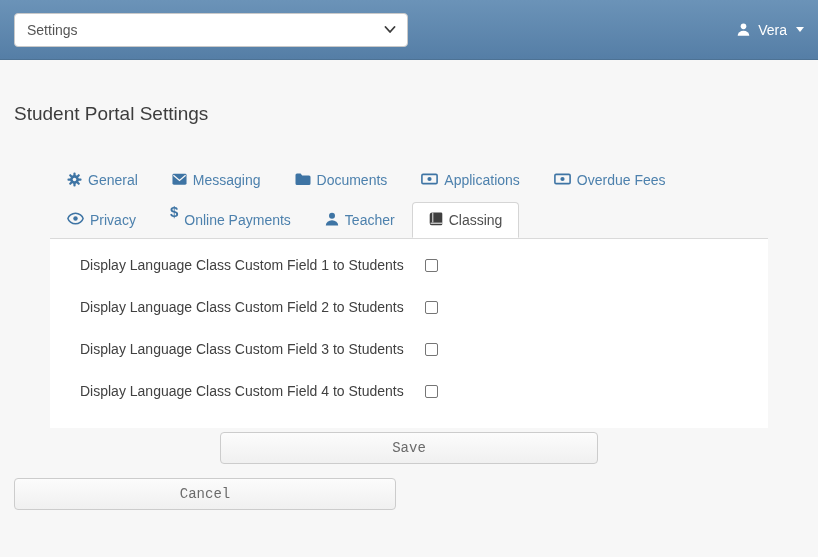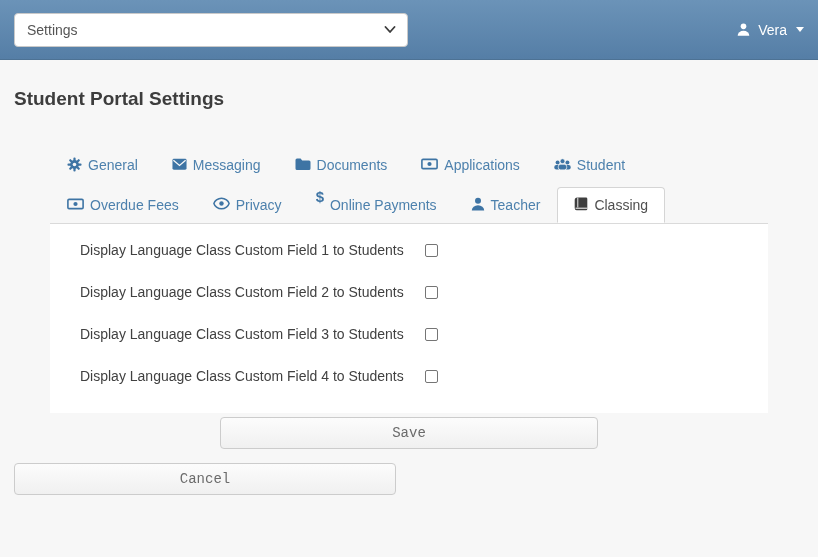--- a/index.html
+++ b/index.html
@@ -44,23 +44,23 @@
   }
   .caret-down {
     width: 0; height: 0; margin-left: 2px;
     border-left: 4px solid transparent;
     border-right: 4px solid transparent;
     border-top: 5px solid #fff;
   }
   
   .page-title {
     font-size: 19px;
-    font-weight: 700;
+    font-weight: 400;
     color: #3d3d3d;
-    margin: 28px 14px 0;
+    margin: 43px 14px 0;
   }
   
   .main { width: 718px; margin: 33px auto 0; }
   ul.nav-tabs {
     list-style: none;
     display: flex;
     flex-wrap: wrap;
     border-bottom: 1px solid #dadada;
   }
   ul.nav-tabs li { display: block; }
@@ -205,37 +205,20 @@
       <span class="tab-icon">
         <svg width="17" height="14" viewBox="0 0 17 14">
               <rect x="0.9" y="2.4" width="15.2" height="9.2" rx="1.2" fill="none" stroke="#3e74a4" stroke-width="1.6"></rect>
               <circle cx="8.5" cy="7" r="2.1" fill="#3e74a4"></circle>
             </svg>
       </span>
           <span>Applications</span>
         </a>
       </li>
 
-    <li>
-        <a>
-      <span class="tab-icon">
-        <svg width="17" height="14" viewBox="0 0 17 14">
-              <g fill="#3e74a4">
-                <circle cx="3.6" cy="5.4" r="2"></circle>
-                <circle cx="13.4" cy="5.4" r="2"></circle>
-                <rect x="0.3" y="8" width="6.6" height="4.6" rx="2"></rect>
-                <rect x="10.1" y="8" width="6.6" height="4.6" rx="2"></rect>
-                <circle cx="8.5" cy="4.2" r="2.5" stroke="#f7f7f7" stroke-width="0.8"></circle>
-                <rect x="4.3" y="7.2" width="8.4" height="5.7" rx="2.4" stroke="#f7f7f7" stroke-width="0.8"></rect>
-              </g>
-            </svg>
-      </span>
-          <span>Student</span>
-        </a>
-      </li>
 
     <li>
         <a>
       <span class="tab-icon">
         <svg width="17" height="14" viewBox="0 0 17 14">
               <rect x="0.9" y="2.4" width="15.2" height="9.2" rx="1.2" fill="none" stroke="#3e74a4" stroke-width="1.6"></rect>
               <circle cx="8.5" cy="7" r="2.1" fill="#3e74a4"></circle>
             </svg>
       </span>
           <span>Overdue Fees</span>

